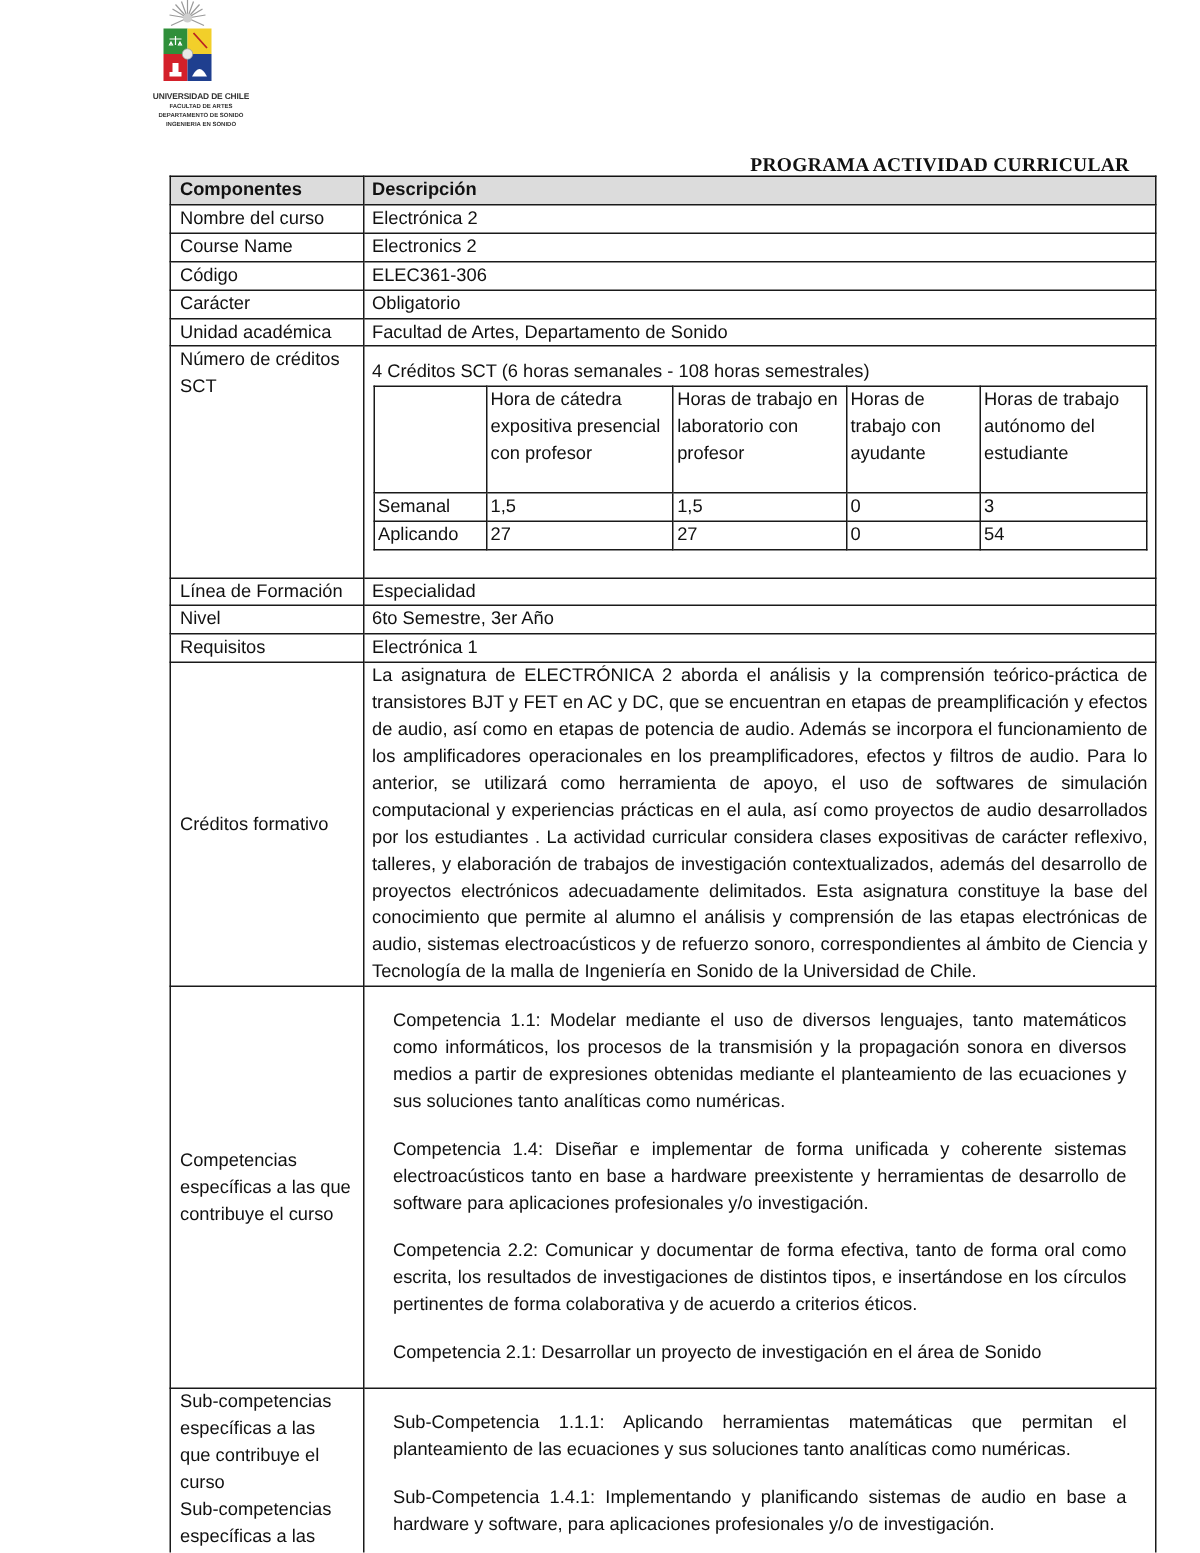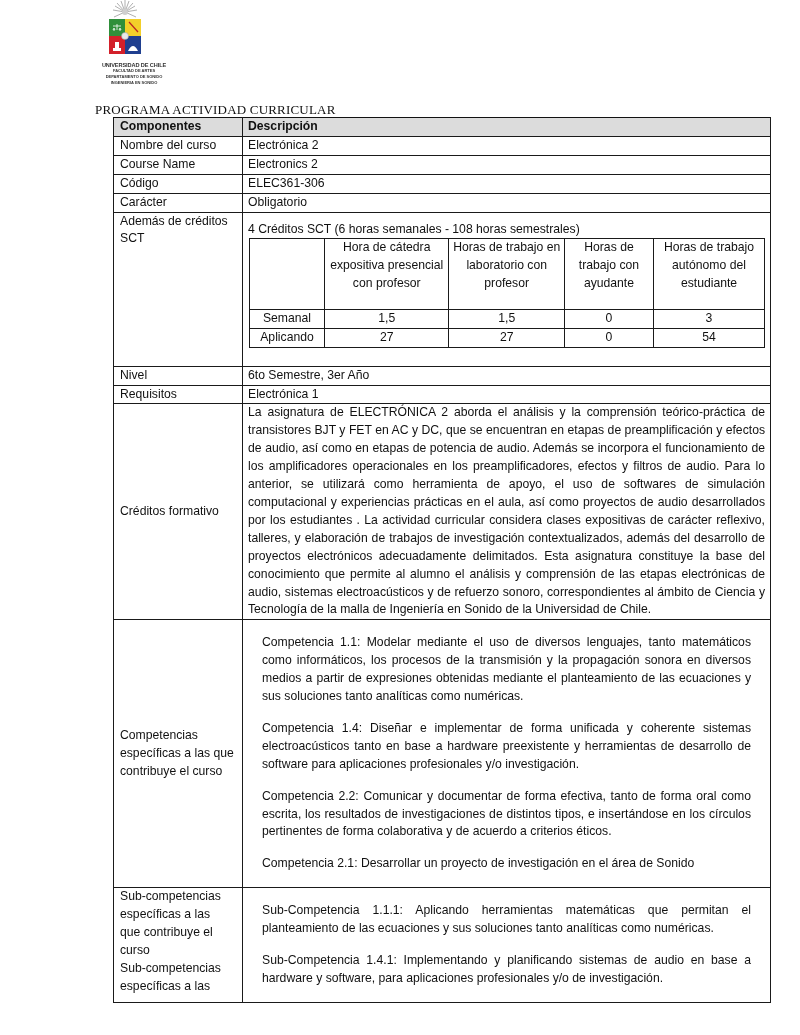--- a/index.html
+++ b/index.html
@@ -4,33 +4,33 @@
 <style>
   html, body { margin:0; padding:0; background:#ffffff; }
   body { width:800px; height:1035px; position:relative; overflow:hidden;
          font-family:"Liberation Sans", "DejaVu Sans", sans-serif; color:#111; }
   .logo { position:absolute; left:95px; top:0px; width:80px; height:96px; }
   .logo svg { display:block; }
   .logo-text { position:absolute; left:88px; top:62px; width:92px; text-align:center;
                font-family:"Liberation Sans", sans-serif; font-weight:bold; color:#333; line-height:6px; }
   .logo-text .l1 { font-size:5.6px; letter-spacing:-0.1px; }
   .logo-text .l2 { font-size:4px; }
-  .title { position:absolute; left:95px; width:658px; top:102px; text-align:left;
-           font-family:"Liberation Serif", "DejaVu Serif", serif; font-weight:normal; font-size:13px; letter-spacing:0.2px; }
+  .title { position:absolute; left:95px; width:658px; top:102px; text-align:right;
+           font-family:"Liberation Serif", "DejaVu Serif", serif; font-weight:bold; font-size:13px; letter-spacing:0.2px; }
   table.main { position:absolute; left:113px; top:117px; width:658px; border-collapse:collapse;
                font-size:12.2px; line-height:17.9px; }
   table.main td { border:1px solid #1a1a1a; padding:0 5px 0 5px; vertical-align:top; }
   table.main td.lbl { width:123px; padding-left:6px; }
   table.main tr.hdr td { background:#dcdcdc; font-weight:bold; border-top:1.5px solid #111; height:17px; }
   table.main tr.row1 td { height:17px;margin-left:31px; }
   td.just { text-align:justify; }
   td.mid { vertical-align:middle !important; }
   .cred-intro { margin-top:8px; }
   table.sct { border-collapse:collapse; width:516px; margin:0 0 18px 1px; font-size:12.2px; line-height:17.6px; }
-  table.sct td { border:1px solid #1a1a1a; text-align:center; vertical-align:top; padding:0 2px; }
+  table.sct td { border:1px solid #1a1a1a; vertical-align:top; padding:0 2px; }
   table.sct td.rowlbl { width:70px; }
   table.sct tr.h td { height:70px; }
   .para { margin:14px; }
 </style>
 </head>
 <body>
 
 <div class="logo">
   <svg width="80" height="64" viewBox="0 0 80 64">
 
@@ -85,22 +85,26 @@
     <td>Electronics 2</td>
   </tr>
   <tr class="row1">
     <td class="lbl">Código</td>
     <td>ELEC361-306</td>
   </tr>
   <tr class="row1">
     <td class="lbl">Carácter</td>
     <td>Obligatorio</td>
   </tr>
+  <tr class="row1">
+    <td class="lbl">Unidad académica</td>
+    <td>Facultad de Artes, Departamento de Sonido</td>
+  </tr>
   <tr>
-    <td class="lbl">Además de créditos SCT</td>
+    <td class="lbl">Número de créditos SCT</td>
     <td>
       <div class="cred-intro">4 Créditos SCT  (6 horas semanales - 108 horas semestrales)</div>
       <table class="sct">
         <tbody>
               <tr class="h">
           <td class="rowlbl"></td>
           <td>Hora de cátedra expositiva presencial con profesor</td>
           <td>Horas de trabajo  en laboratorio con profesor</td>
           <td>Horas de trabajo con ayudante</td>
           <td>Horas de trabajo autónomo del estudiante</td>
@@ -115,20 +119,24 @@
         <tr>
           <td class="rowlbl">Aplicando</td>
           <td>27</td>
           <td>27</td>
           <td>0</td>
           <td>54</td>
         </tr>
       </tbody>
           </table>
     </td>
+  </tr>
+  <tr class="row1">
+    <td class="lbl">Línea de Formación</td>
+    <td>Especialidad</td>
   </tr>
   <tr class="row1">
     <td class="lbl">Nivel</td>
     <td>6to Semestre, 3er Año</td>
   </tr>
   <tr class="row1">
     <td class="lbl">Requisitos</td>
     <td>Electrónica 1</td>
   </tr>
   <tr>

